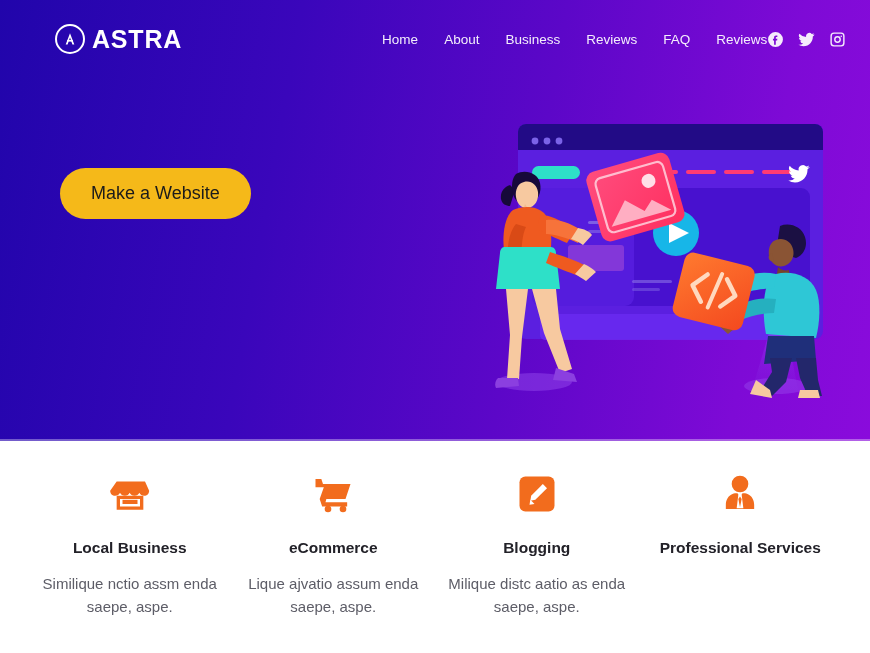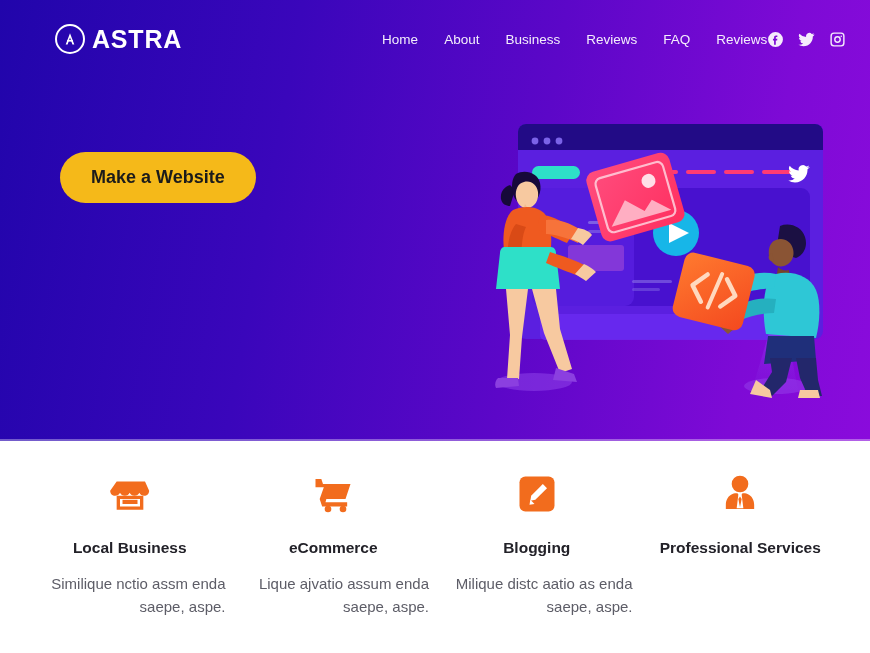--- a/index.html
+++ b/index.html
@@ -74,25 +74,25 @@
   .hero-title {
     color: #ffffff;
     font-size: 56px;
     font-weight: bold;
     line-height: 1.16;
     letter-spacing: -0.5px;
   }
   .hero-title span { display: block; }
   .cta {
     display: inline-block;
-    margin-top: 18px;
+    margin-top: 34px;
     background: #f5b919;
     color: #1b1b1b;
     font-size: 18px;
-    font-weight: bold;
+    font-weight: normal;
     padding: 15px 31px;
     border: none;
     border-radius: 40px;
     cursor: pointer;
     font-family: "Liberation Sans", sans-serif;
   }
 
   
   .illus { position: absolute; left: 480px; top: 100px; width: 390px; height: 320px; z-index: 3; }
   .illus svg { display: block; }
@@ -115,21 +115,21 @@
     display: flex; align-items: center; justify-content: center;
     margin-bottom: 22px;
   }
   .feature-icon svg { display: block; fill: #f26c1d; }
   .feature-title {
     font-size: 15.5px; font-weight: bold; color: #222128;
     margin-bottom: 15px; text-align: center; white-space: nowrap;
   }
   .feature-desc {
     font-size: 15px; color: #5d5d67; line-height: 1.55;
-    text-align: right; max-width: 200px;
+    text-align: center; max-width: 200px;
   }
 </style>
 </head>
 <body>
 
 <div class="page">
 
   <div class="hero">
 
     <div class="header">

